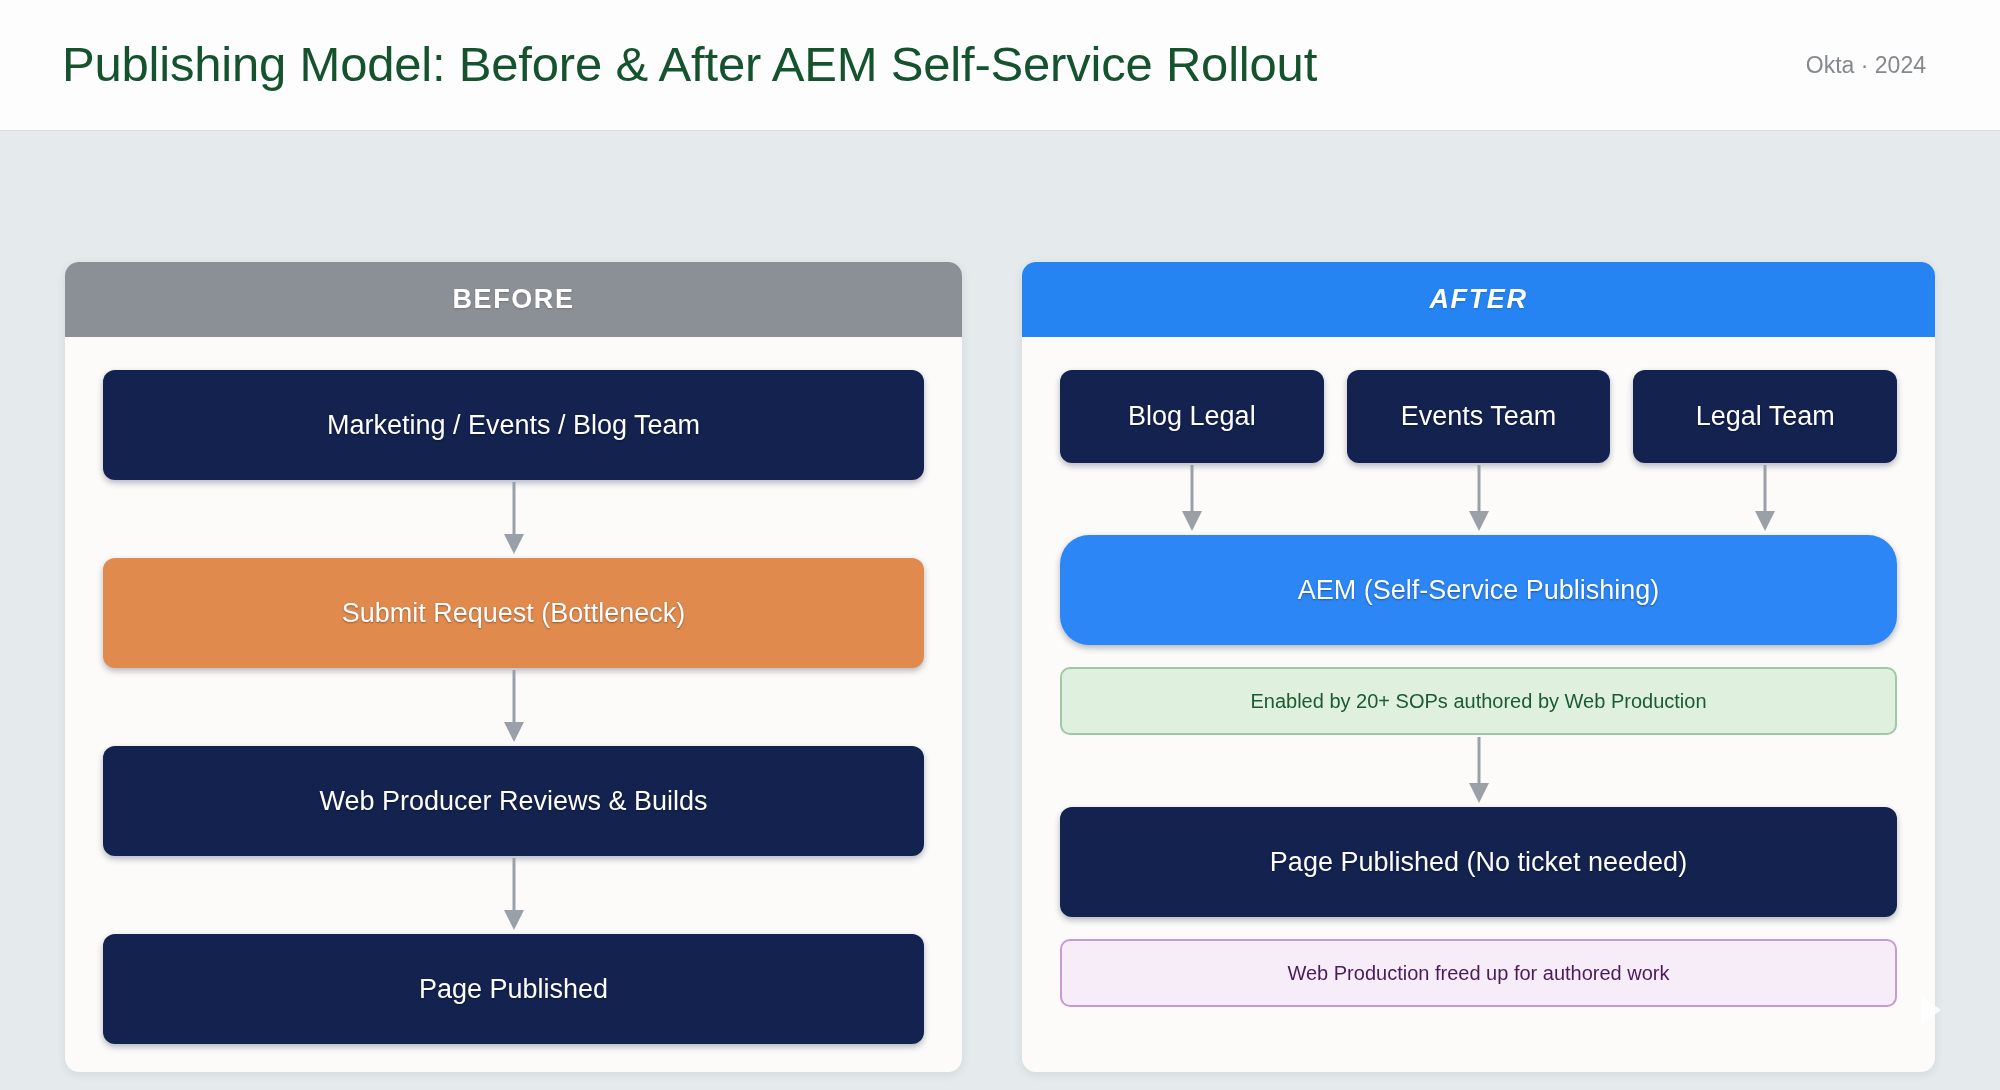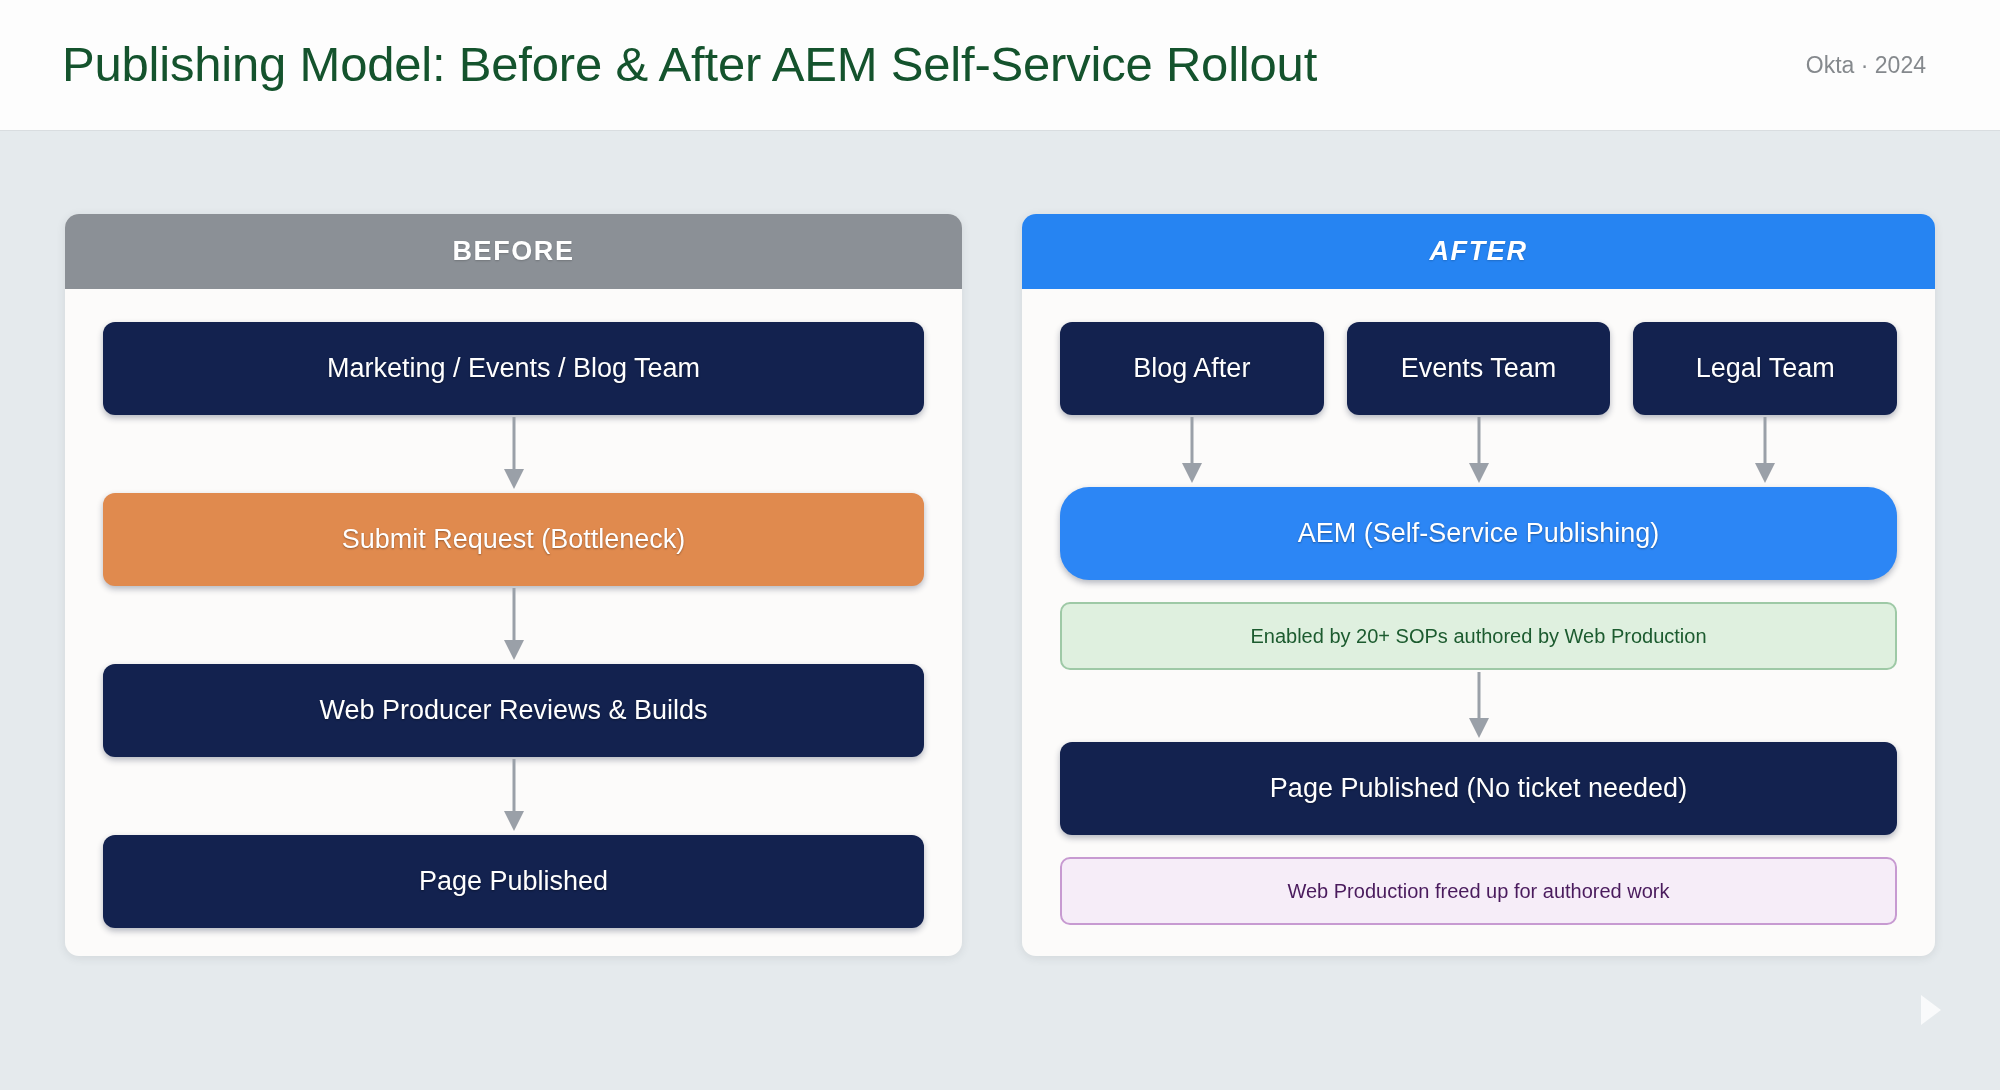--- a/index.html
+++ b/index.html
@@ -67,20 +67,21 @@
     gap: 60px;
   }
 
   .panel {
     background: #fcfbfa;
     border-radius: 14px;
     box-shadow: 0 2px 10px rgba(40,50,60,0.10);
     overflow: hidden;
     display: flex;
     flex-direction: column;
+    margin-top: 48px;
   }
 
   .panel-before { width: 897px; }
   .panel-after  { width: 913px; }
 
   .panel-header {
     height: 75px;
     display: flex;
     align-items: center;
     justify-content: center;
@@ -112,21 +113,21 @@
     color: #ffffff;
     box-shadow: 0 3px 6px rgba(15,25,55,0.30);
     text-shadow: 0 1px 2px rgba(0,0,0,0.35);
     padding: 0 16px;
   }
 
   .node-dark  { background: #13224f; }
   .node-blue  { background: #2c86f5; border-radius: 29px; }
   .node-orange{ background: #e08a4e; }
 
-  .node-tall  { height: 93px; }
+  .node-tall  { height: 110px; }
 
   
   .callout {
     border-radius: 10px;
     display: flex;
     align-items: center;
     justify-content: center;
     text-align: center;
     font-size: 20px;
     height: 68px;
@@ -229,21 +230,21 @@
 
       </div>
     </div>
 
     <div class="panel panel-after">
       <div class="panel-header hdr-after">AFTER</div>
 
       <div class="panel-body">
 
         <div class="team-row">
-          <div class="node node-dark">Blog After</div>
+          <div class="node node-dark">Blog Legal</div>
           <div class="node node-dark">Events Team</div>
           <div class="node node-dark">Legal Team</div>
         </div>
 
         <div class="team-arrows" style="height:72px">
           <div class="arrow">
             <svg width="26" height="68" viewBox="0 0 26 68" aria-hidden="true">
               <line x1="13" y1="0" x2="13" y2="52" stroke="#9aa0a8" stroke-width="3"></line>
               <path d="M13 66 L3 46 L23 46 Z" fill="#9aa0a8"></path>
             </svg>

